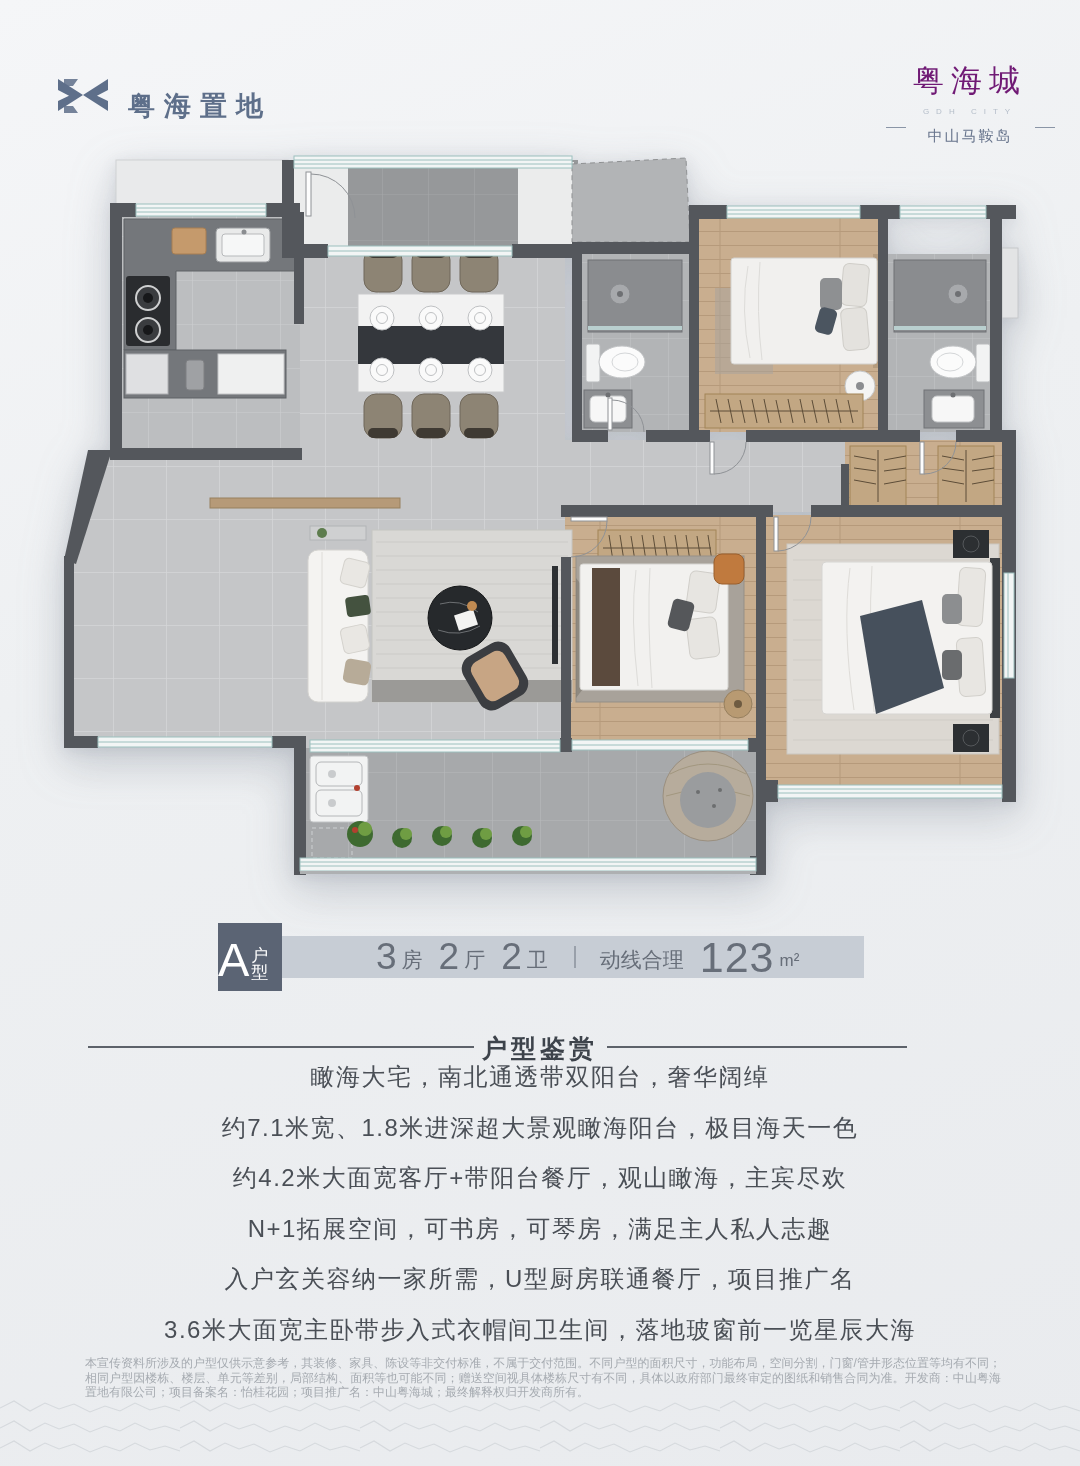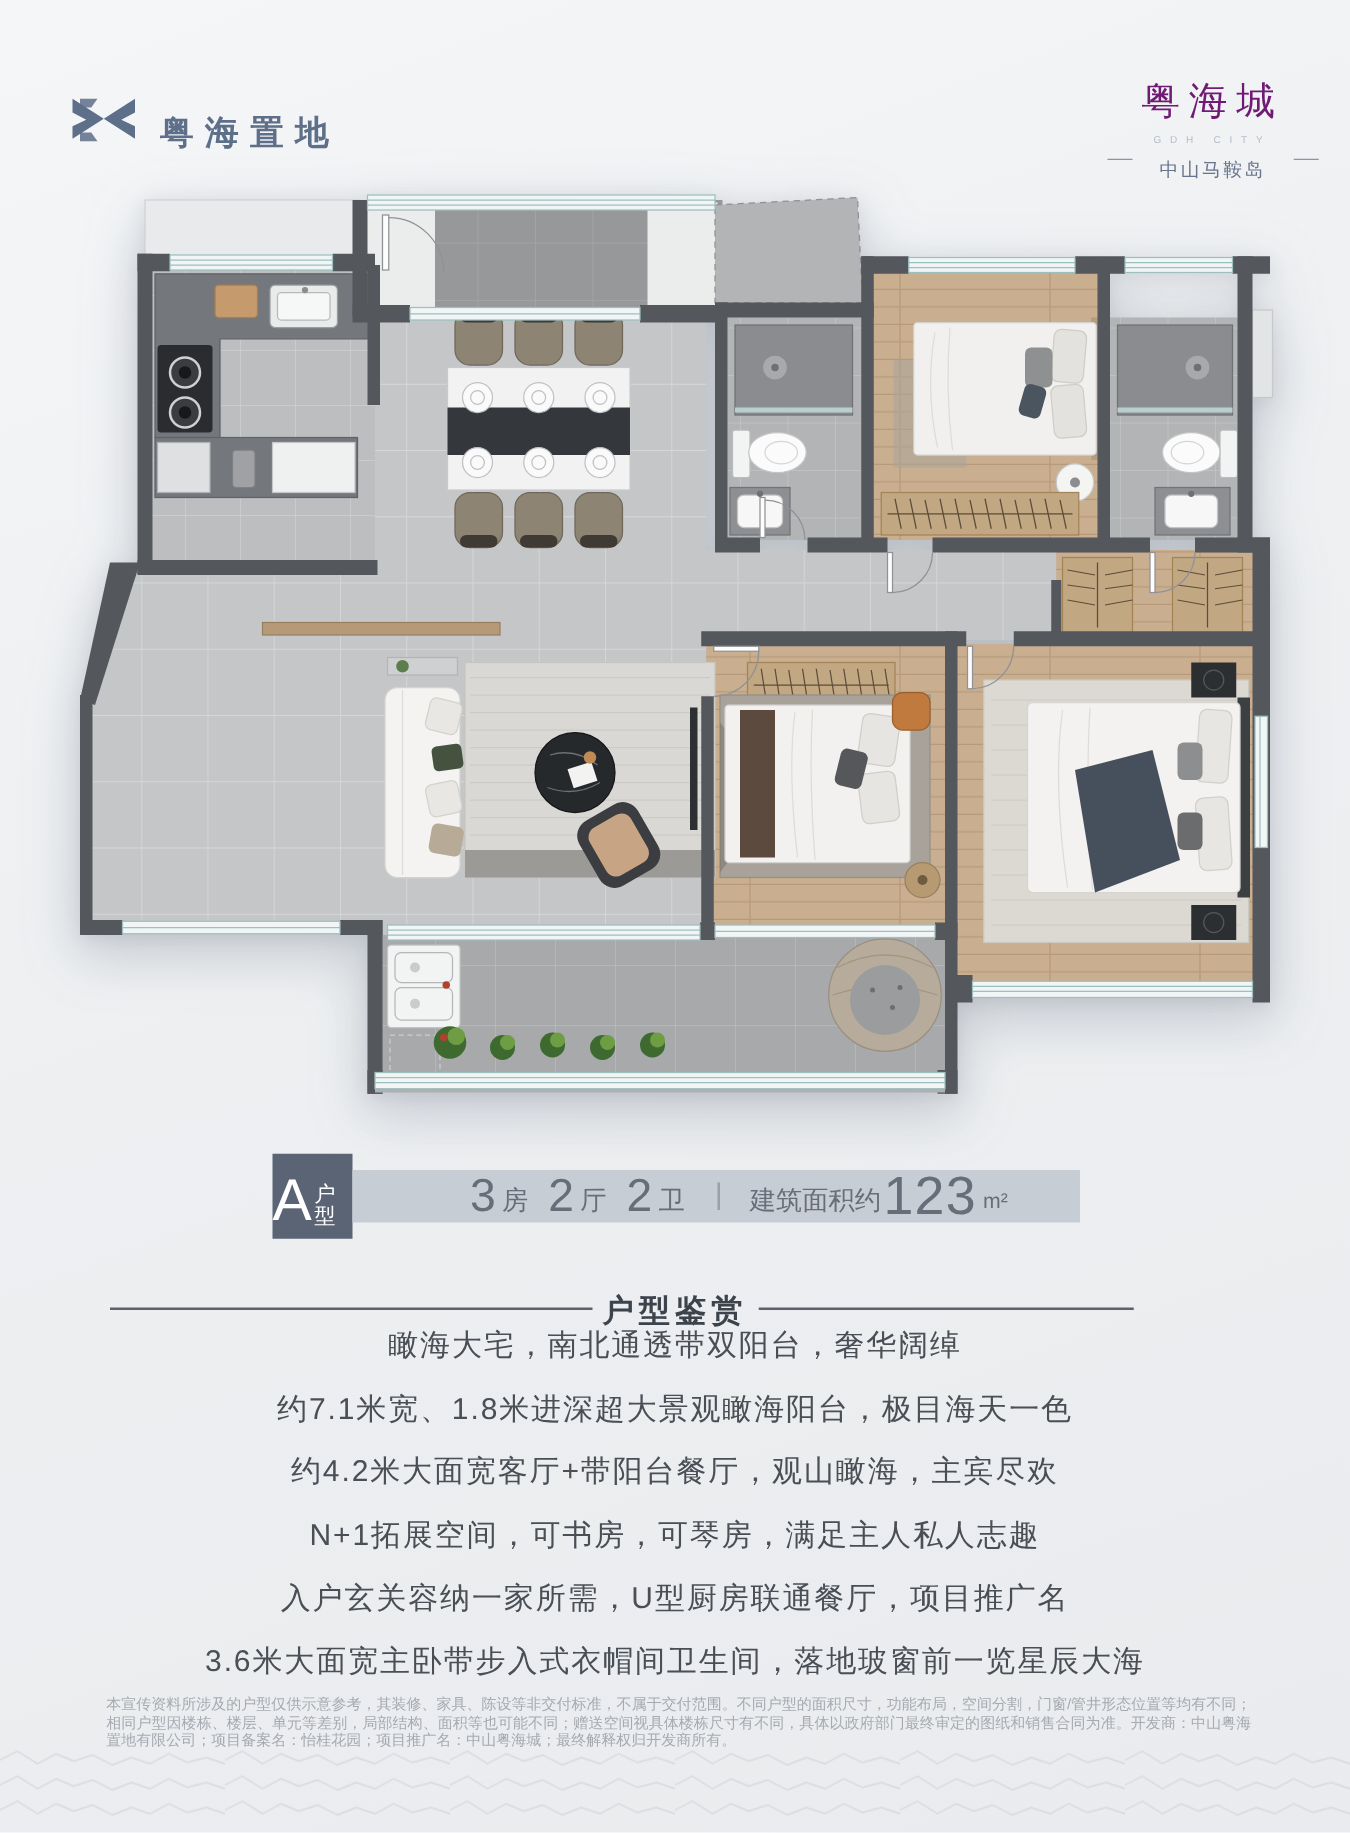--- a/index.html
+++ b/index.html
@@ -29,21 +29,21 @@
   .unit-row{position:absolute;left:218px;top:923px;width:646px;height:68px;display:flex;align-items:center;}
   .badge{width:64px;height:68px;display:flex;align-items:flex-end;justify-content:center;color:#fff;}
   .badge .big{font-size:47px;line-height:62px;font-weight:400;}
   .badge .small{font-size:17px;line-height:17px;margin:0 0 10px 2px;}
   .bar{flex:1;height:42px;display:flex;align-items:center;color:#676e79;padding-left:94px;}
   .bar .n{font-size:37px;font-weight:400;line-height:42px;}
   .bar .u{font-size:21px;margin:6px 16px 0 5px;}
   .bar .u:last-of-type{margin-right:0;}
   .divider{width:2px;height:22px;background:#99a0aa;margin:0 24px 0 10px;}
   .bar .prefix{font-size:21px;margin-top:5px;}
-  .bar .val{font-size:43px;font-weight:400;letter-spacing:1px;margin-left:2px;}
+  .bar .val{font-size:43px;font-weight:400;letter-spacing:1px;margin-left:16px;}
   .bar .unit2{font-size:17px;margin:8px 0 0 5px;}
 
   
   .hl{position:absolute;height:2px;background:#5d626a;top:1046px;}
   .hl.left{left:88px;width:386px;}
   .hl.right{left:607px;width:300px;}
   .sec-title{position:absolute;left:0;top:1032px;width:1080px;text-align:center;
              font-size:25px;font-weight:bold;letter-spacing:4px;color:#3d434b;}
   .features{position:absolute;left:0;top:1052px;width:1080px;}
   .features .line{height:50.5px;line-height:50.5px;text-align:center;
@@ -421,21 +421,21 @@
       <span class="small">户型</span>
     </div>
     <div class="bar" style="background:#c7cdd5;">
       <span class="n">3</span>
       <span class="u">房</span>
       <span class="n">2</span>
       <span class="u">厅</span>
       <span class="n">2</span>
       <span class="u">卫</span>
       <span class="divider"></span>
-      <span class="prefix">建筑面积约</span>
+      <span class="prefix">动线合理</span>
       <span class="val">123</span>
       <span class="unit2">m²</span>
     </div>
   </div>
 
   <div class="hl left"></div>
   <div class="hl right"></div>
   <div class="sec-title">户型鉴赏</div>
 
   <div class="features">

